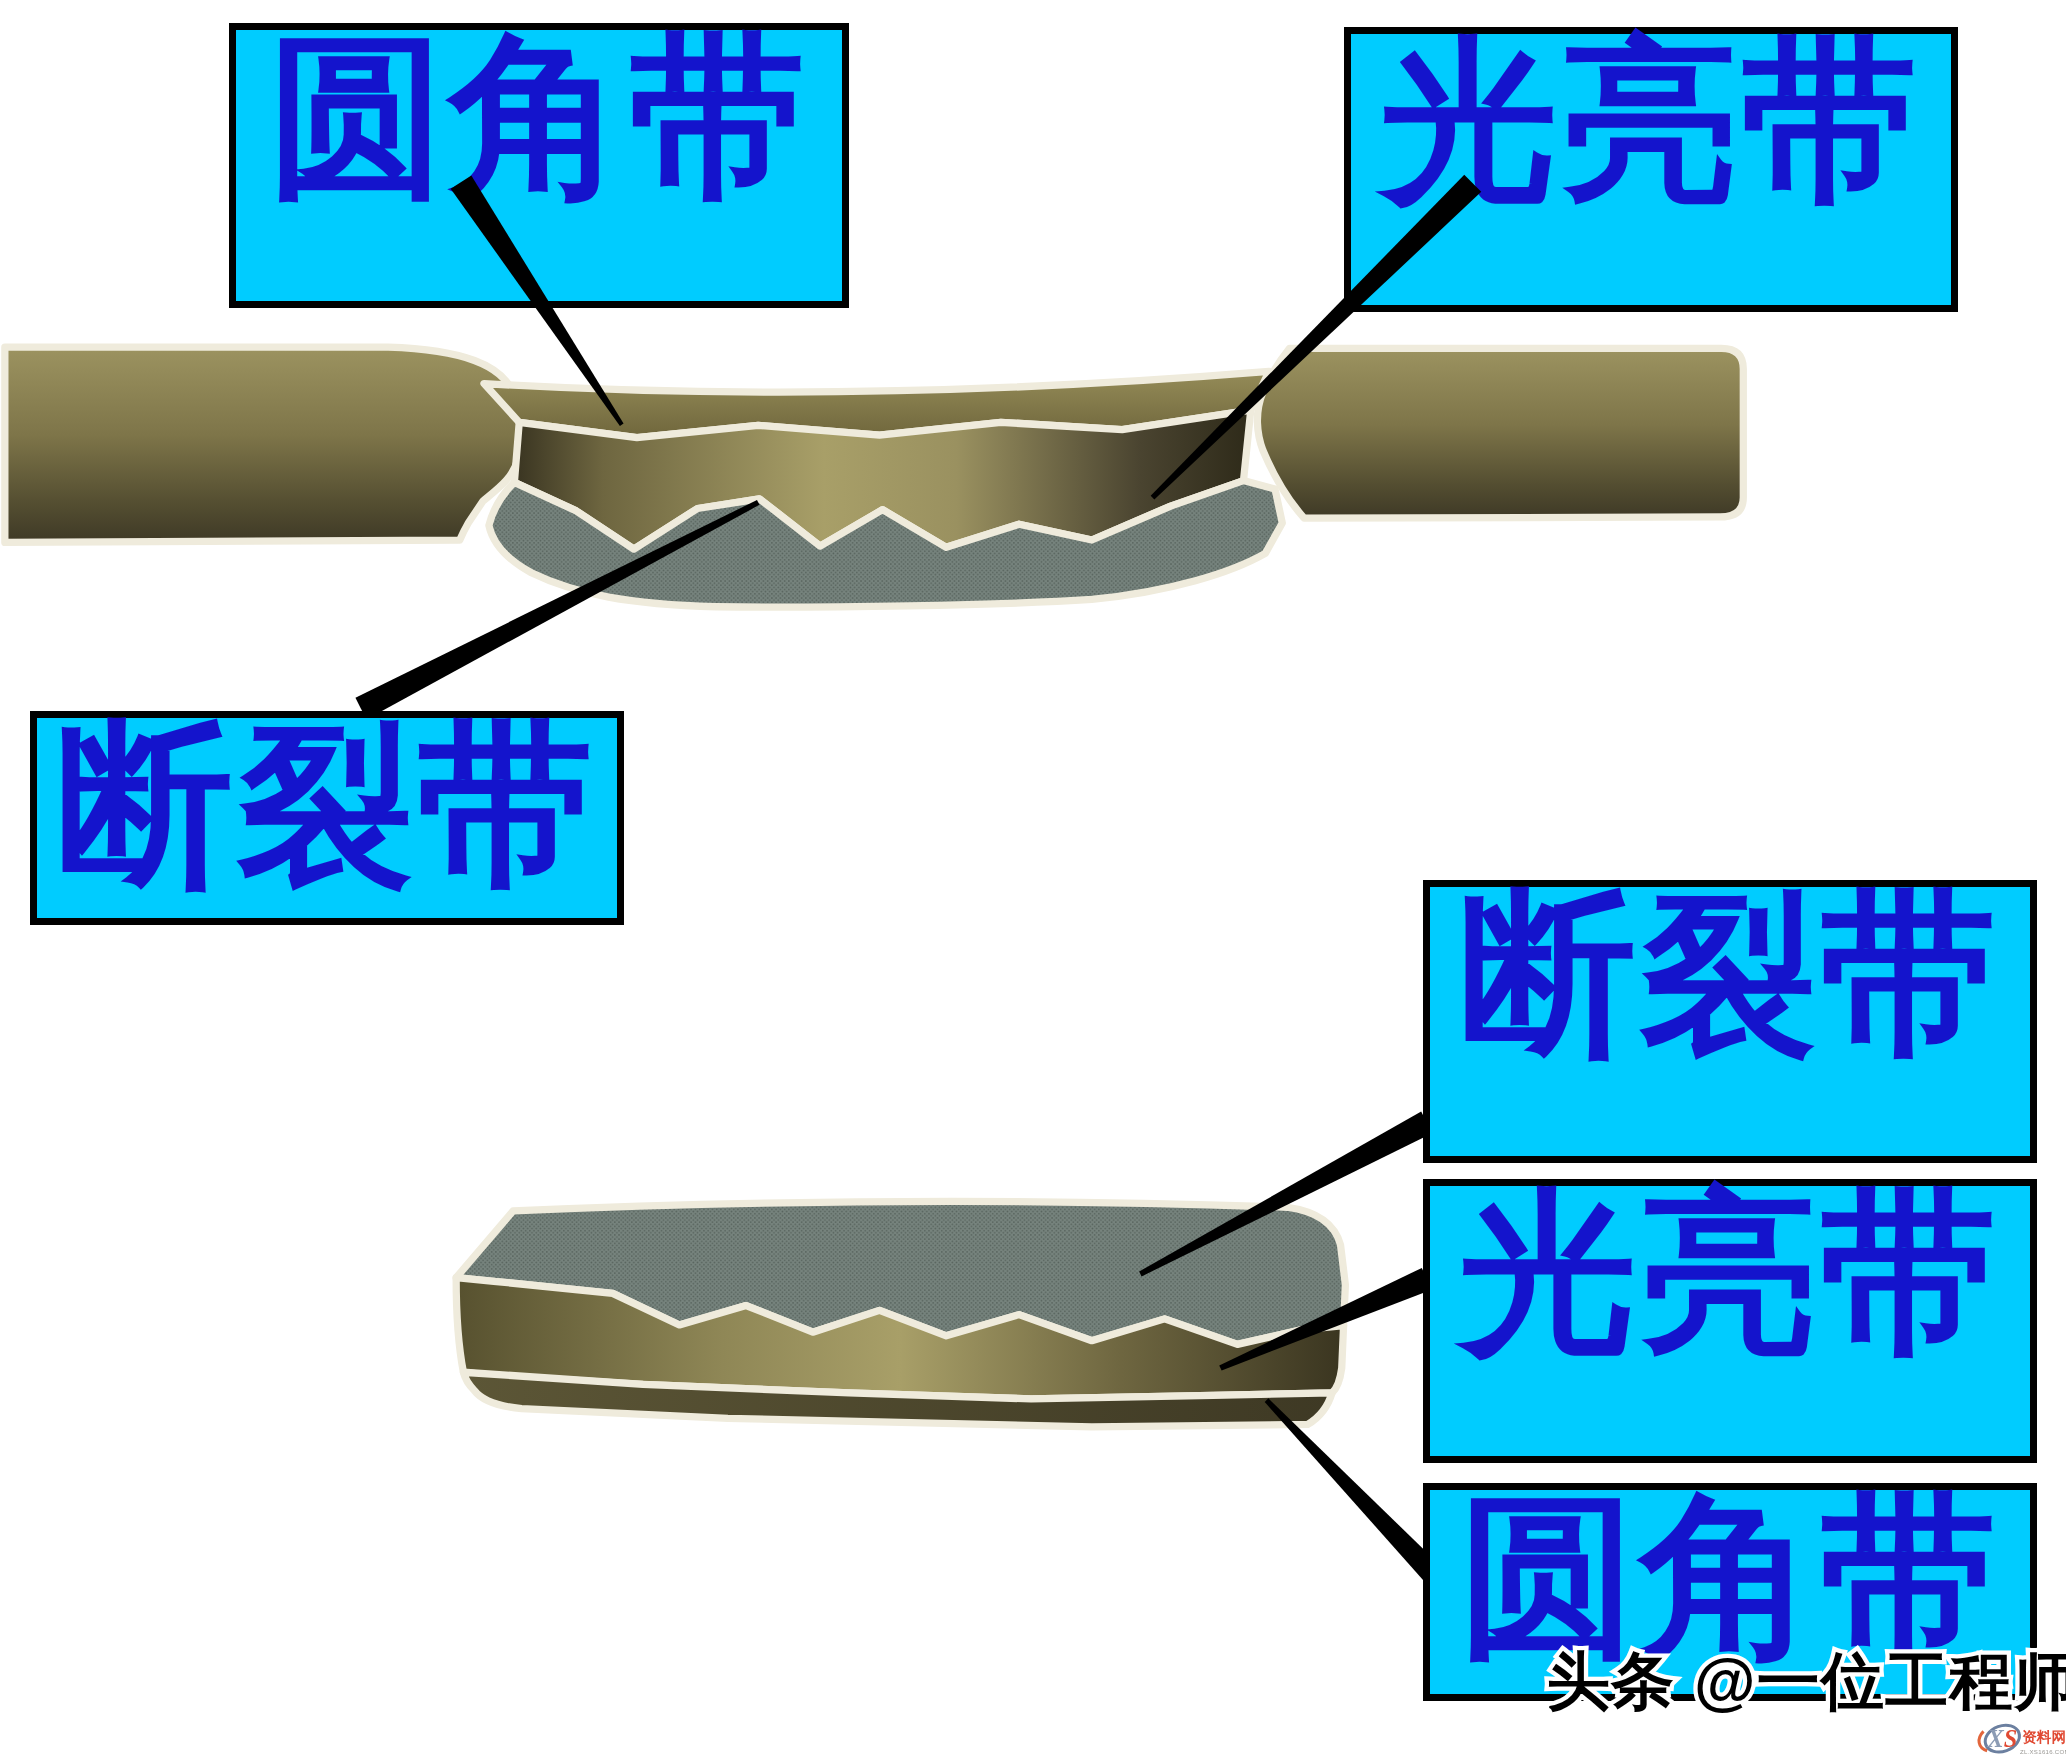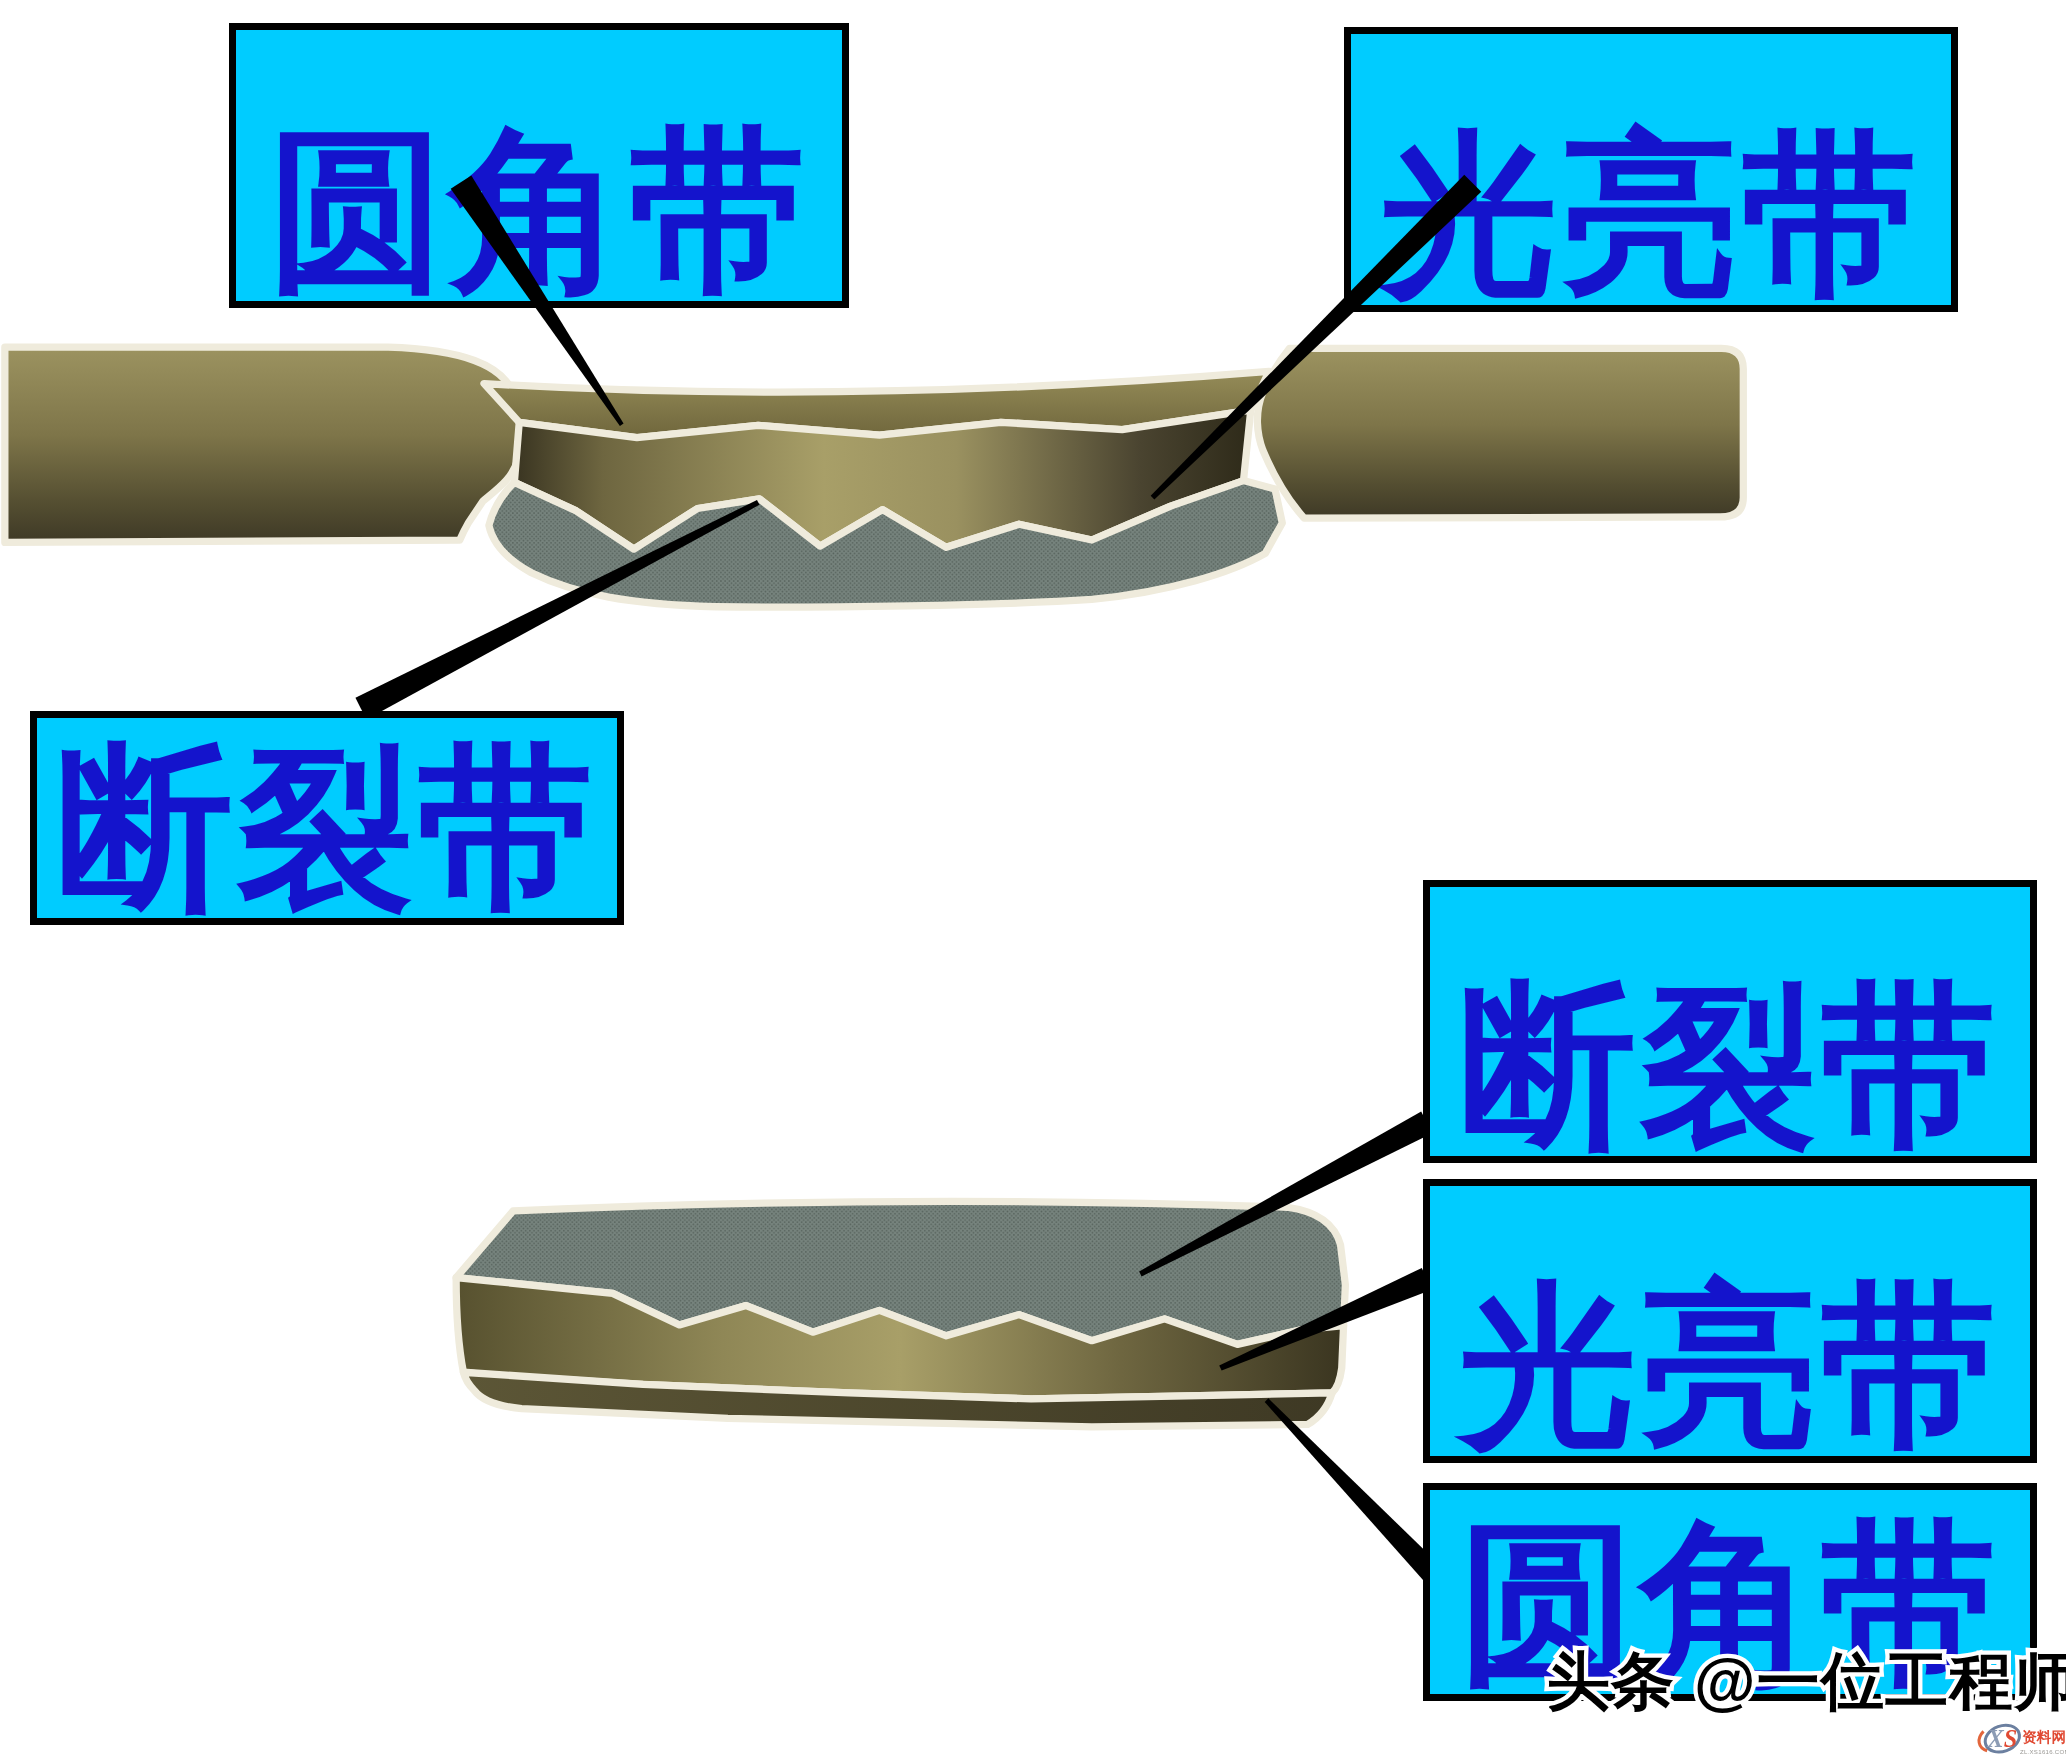--- a/index.html
+++ b/index.html
@@ -3,21 +3,21 @@
 <meta charset="utf-8">
 <style>
   html,body{margin:0;padding:0;background:#FFFFFF;}
   body{width:2066px;height:1757px;position:relative;overflow:hidden;
        font-family:"Liberation Sans","DejaVu Sans",sans-serif;}
   .layer{position:absolute;left:0;top:0;width:2066px;height:1757px;}
   #base-layer{z-index:1;}
   #box-layer{z-index:2;}
   #top-layer{z-index:3;pointer-events:none;}
   .label-box{position:absolute;background:#00CCFF;border:7.3px solid #000000;
-             box-sizing:border-box;display:flex;align-items:flex-end;justify-content:center;}
+             box-sizing:border-box;display:flex;align-items:flex-start;justify-content:center;}
   .label-text{font-family:"Liberation Serif","DejaVu Serif",serif;font-weight:bold;
               font-size:177px;line-height:1;color:#1414CC;letter-spacing:3.6px;white-space:nowrap;}
   #box-fillet-top   {left:229px;  top:23px;   width:620px; height:285px;}
   #box-bright-top   {left:1344px; top:27px;   width:614px; height:285px;}
   #box-fracture-top {left:30px;   top:711px; width:594px;  height:214px;}
   #box-fracture-bot {left:1423px; top:880px; width:614px; height:283px;}
   #box-bright-bot   {left:1423px; top:1179px; width:614px; height:284px;}
   #box-fillet-bot   {left:1423px; top:1483px; width:614px; height:218px;}
 </style>
 </head>

